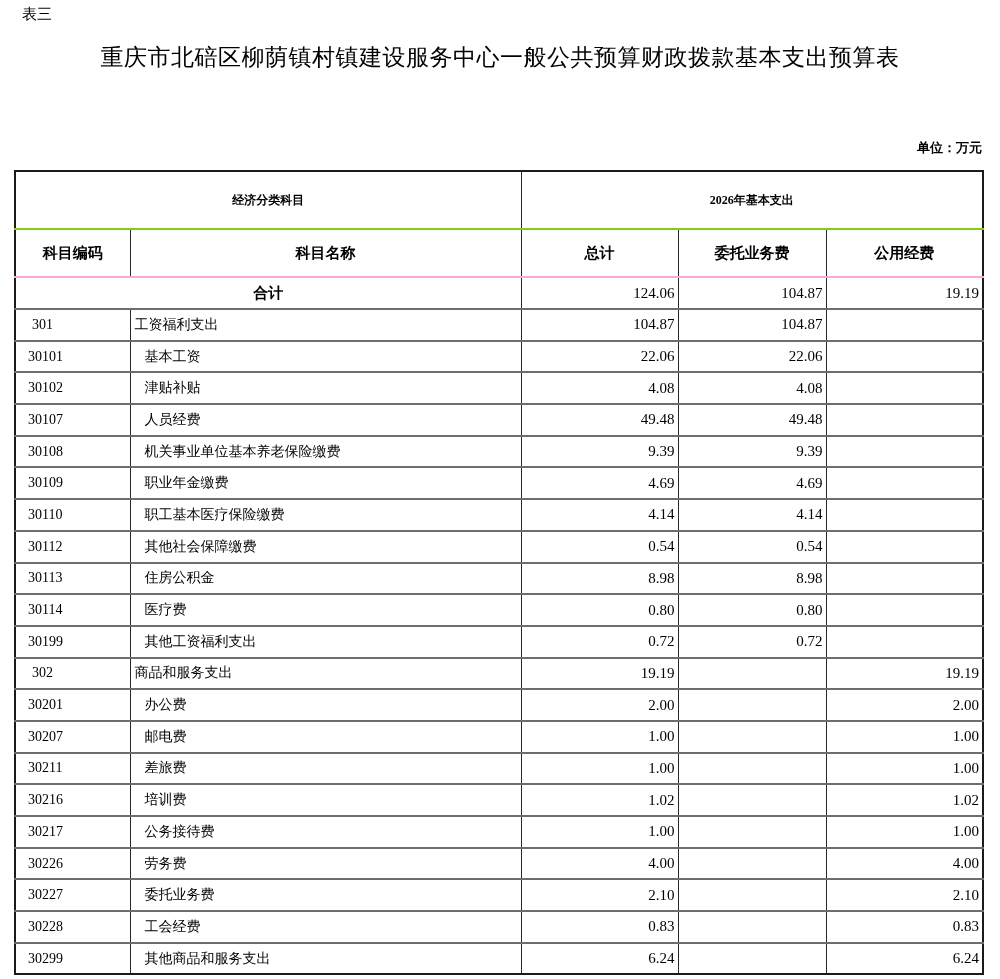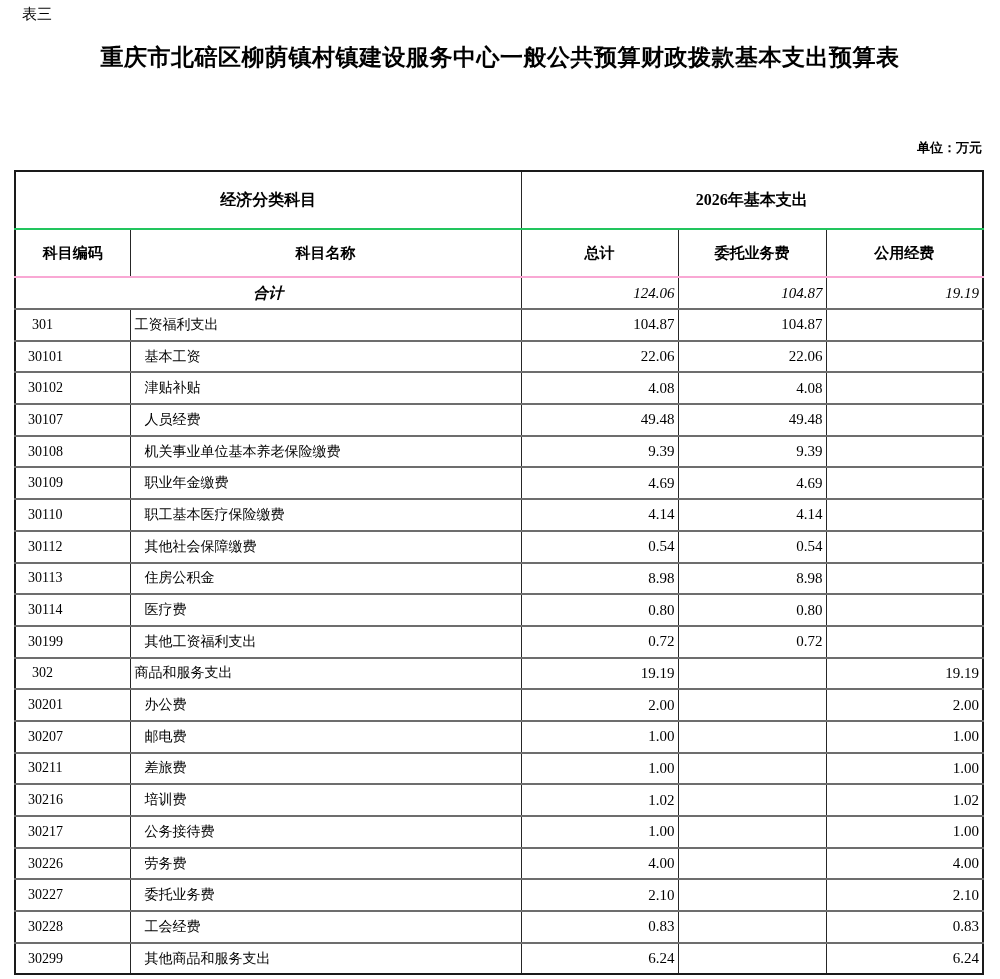--- a/index.html
+++ b/index.html
@@ -23,21 +23,21 @@
     font-family: "DejaVu Serif", serif;
   }
   .title {
     position: absolute;
     top: 42px;
     left: 0;
     width: 100%;
     margin: 0;
     text-align: center;
     font-size: 23px;
-    font-weight: bold;
+    font-weight: normal;
     font-family: "Liberation Sans", sans-serif;
     letter-spacing: 0.5px;
   }
   .unit {
     position: absolute;
     top: 139px;
     right: 18px;
     font-size: 13px;
     font-weight: bold;
     font-family: "DejaVu Serif", serif;
@@ -53,35 +53,34 @@
   }
   .budget th, .budget td {
     border: 1px solid #262626;
     overflow: hidden;
     white-space: nowrap;
     padding: 0;
     vertical-align: middle;
   }
   tr.h1 th {
     height: 56px;
-    font-size: 16px;
-    font-weight: bold;
-    text-align: center;
-    border-bottom: 2px solid #22c55e;
+    font-size: 12px;
+    font-weight: bold;
+    text-align: center;
+    border-bottom: 2px solid #84cc16;
   }
   tr.h2 th {
     height: 46px;
     font-size: 15px;
     font-weight: bold;
     text-align: center;
     border-bottom: 2px solid #f9a8d4;
   }
   tr.total-row td {
     height: 30px;
-    font-style: italic;
   }
   td.total-label {
     text-align: center;
     font-weight: bold;
     font-size: 15px;
   }
   tr.data-row td {
     height: 29.7px;
     border-top: 2px solid #6d6d6d;
   }

